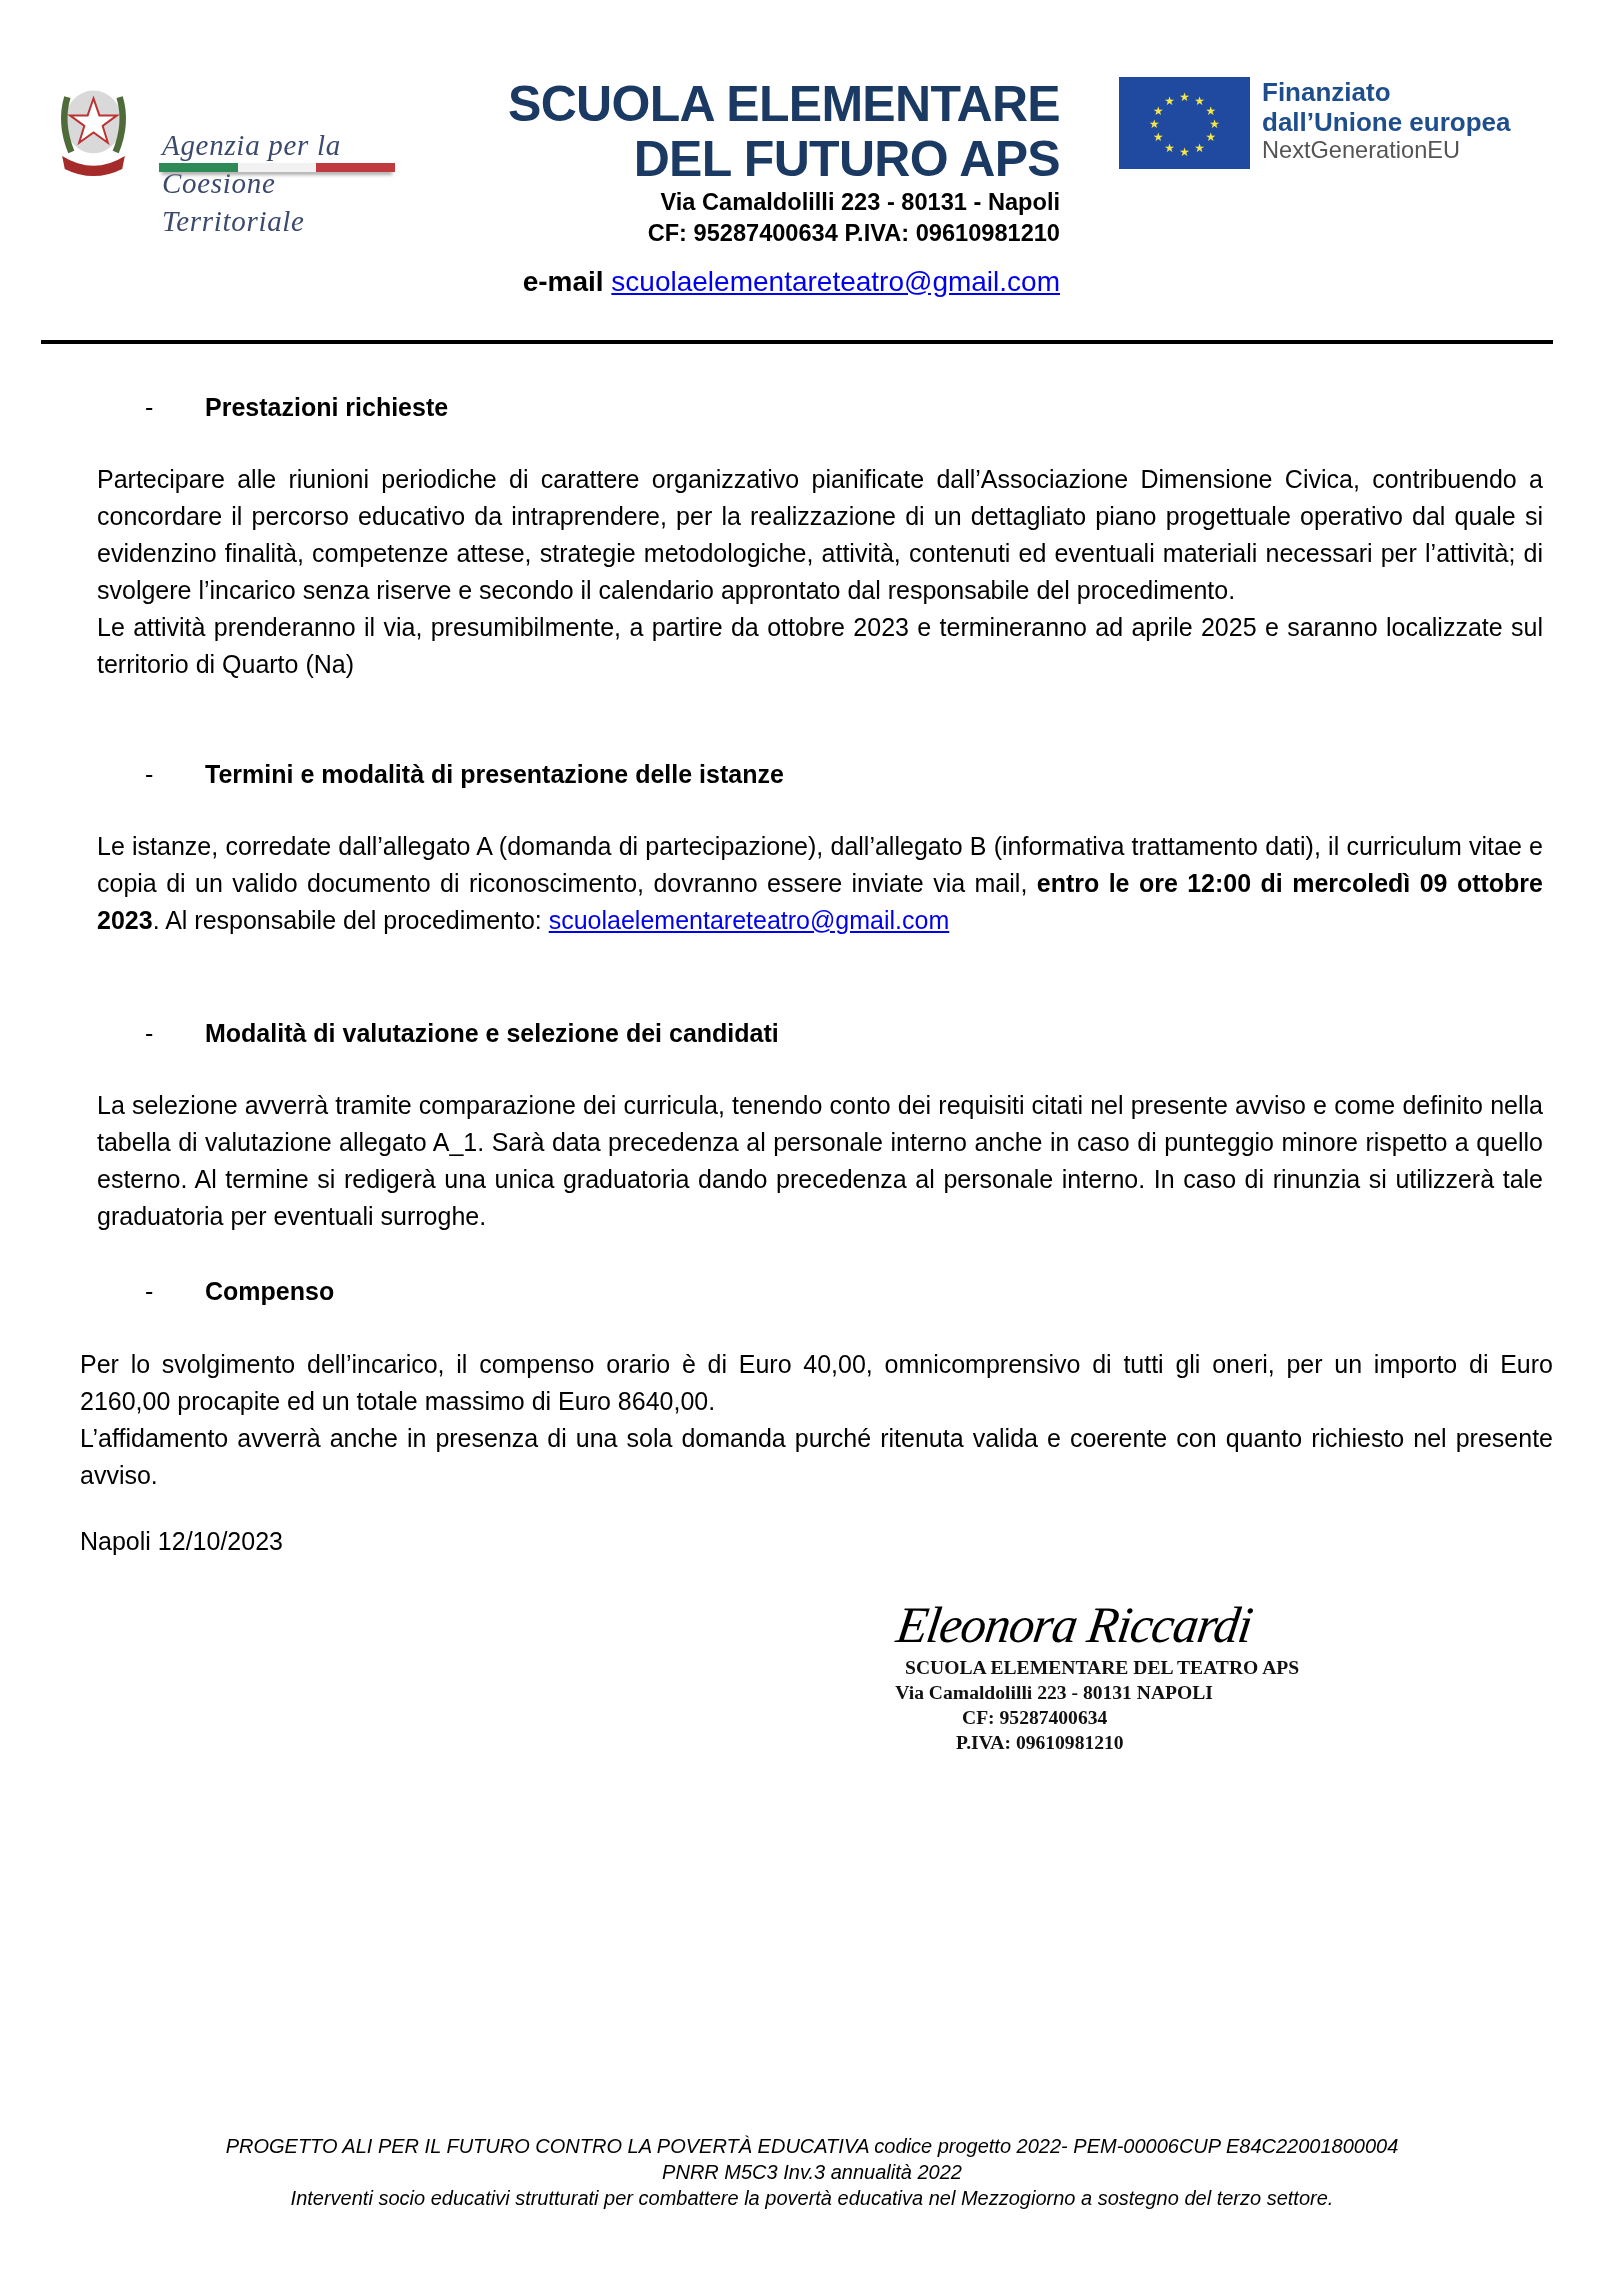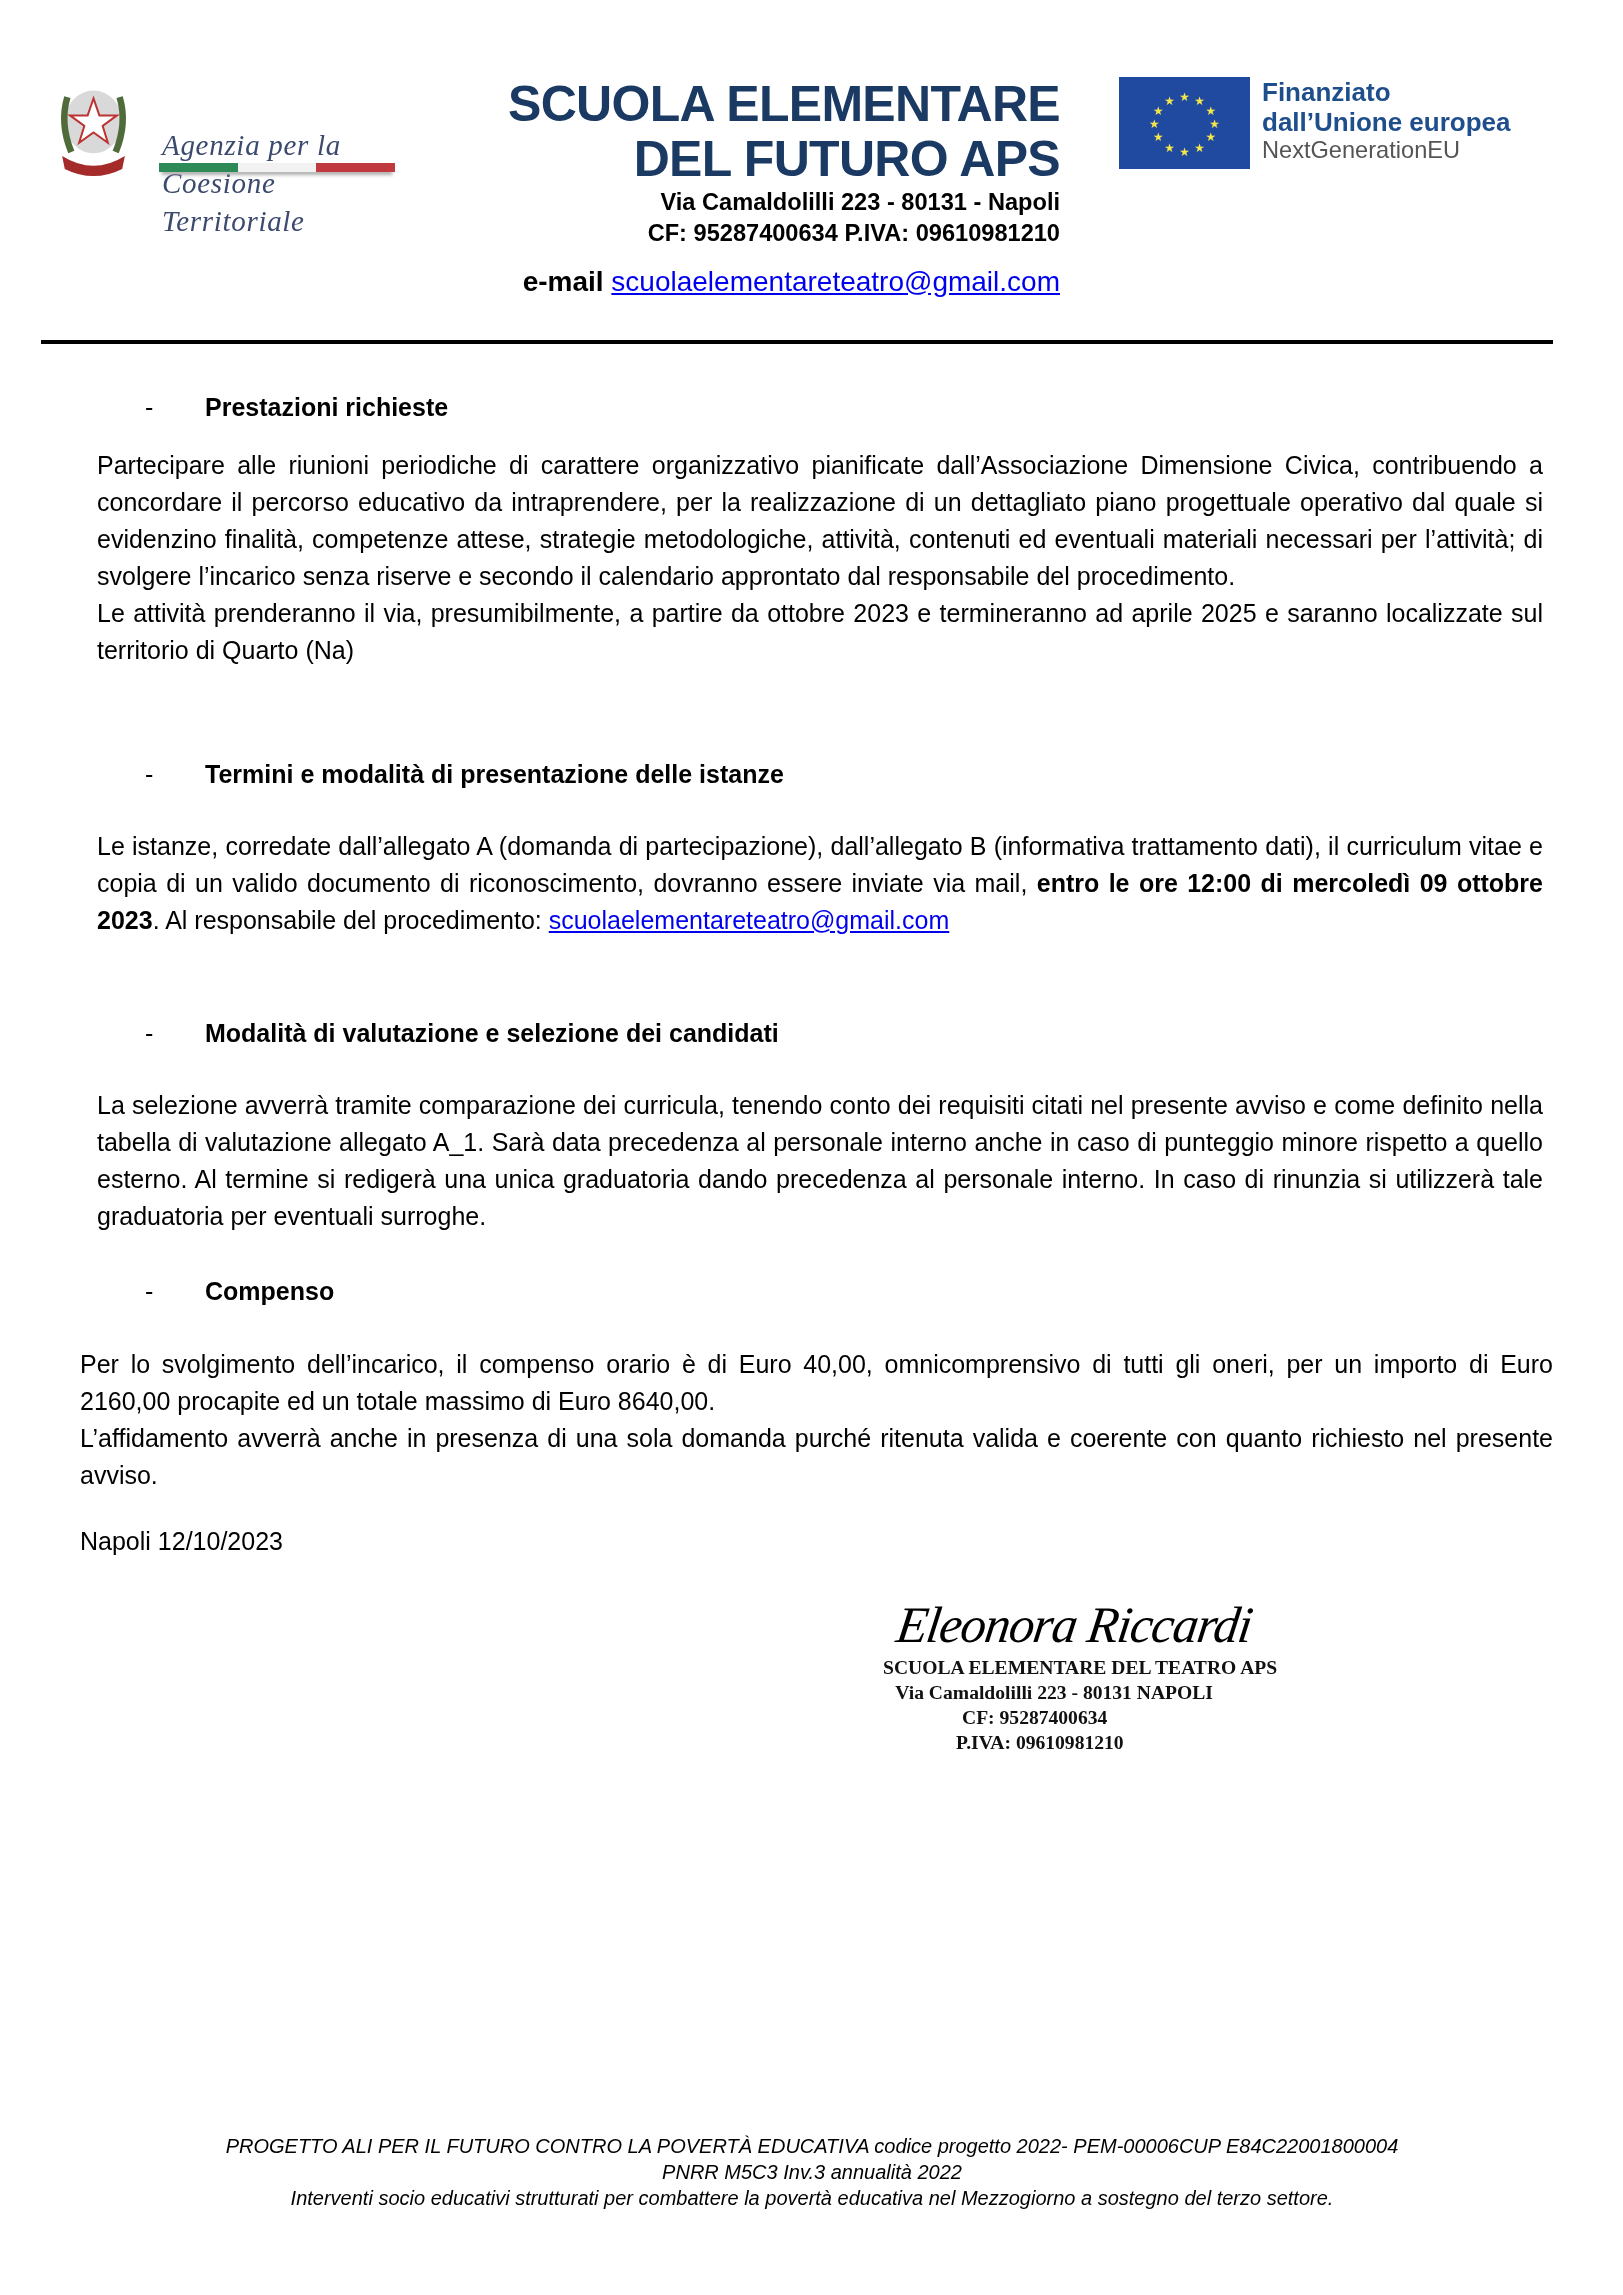--- a/index.html
+++ b/index.html
@@ -108,21 +108,21 @@
     <div class="eu-line3">NextGenerationEU</div>
   </div>
 </div>
 
 <div class="abs header-rule"></div>
 
 <div class="abs section-head" style="top:393px;">
   <span class="dash">-</span>
   <span class="label">Prestazioni richieste</span>
 </div>
-<div class="abs para" style="top:447px;">
+<div class="abs para" style="top:461px;">
   <p>Partecipare alle riunioni periodiche di carattere organizzativo pianificate dall’Associazione Dimensione Civica, contribuendo a concordare il percorso educativo da intraprendere, per la realizzazione di un dettagliato piano progettuale operativo dal quale si evidenzino finalità, competenze attese, strategie metodologiche, attività, contenuti ed eventuali materiali necessari per l’attività; di svolgere l’incarico senza riserve e secondo il calendario approntato dal responsabile del procedimento.</p>
   <p>Le attività prenderanno il via, presumibilmente, a partire da ottobre 2023 e termineranno ad aprile 2025 e saranno localizzate sul territorio di Quarto (Na)</p>
 </div>
 
 <div class="abs section-head" style="top:760px;">
   <span class="dash">-</span>
   <span class="label">Termini e modalità di presentazione delle istanze</span>
 </div>
 <div class="abs para" style="top:828px;">
   <p><span>Le istanze, corredate dall’allegato A (domanda di partecipazione), dall’allegato B (informativa trattamento dati), il curriculum vitae e copia di un valido documento di riconoscimento, dovranno essere inviate via mail, </span><span class="b">entro le ore 12:00 di mercoledì 09 ottobre 2023</span><span>. Al responsabile del procedimento: </span><a class="link">scuolaelementareteatro@gmail.com</a></p>
@@ -145,21 +145,21 @@
   <p>L’affidamento avverrà anche in presenza di una sola domanda purché ritenuta valida e coerente con quanto richiesto nel presente avviso.</p>
 </div>
 
 <div class="abs para wide" style="top:1523px;">
   <p>Napoli 12/10/2023</p>
 </div>
 
 <div class="abs signature">
   <div class="sig-script">Eleonora Riccardi</div>
   <div class="stamp">
-    <div style="margin-left:6px;">SCUOLA ELEMENTARE DEL TEATRO APS</div>
+    <div style="margin-left:28px;">SCUOLA ELEMENTARE DEL TEATRO APS</div>
     <div style="margin-left:18.3px;">Via Camaldolilli 223 -  80131 NAPOLI</div>
     <div style="margin-left:85px;">CF: 95287400634</div>
     <div style="margin-left:79px;">P.IVA: 09610981210</div>
   </div>
 </div>
 
 <div class="abs footer">
   <div>PROGETTO  ALI PER IL FUTURO  CONTRO  LA  POVERTÀ  EDUCATIVA  codice  progetto  2022- PEM-00006CUP E84C22001800004</div>
   <div>PNRR M5C3 Inv.3 annualità 2022</div>
   <div>Interventi socio educativi strutturati per combattere la povertà educativa nel Mezzogiorno a sostegno del terzo settore.</div>

